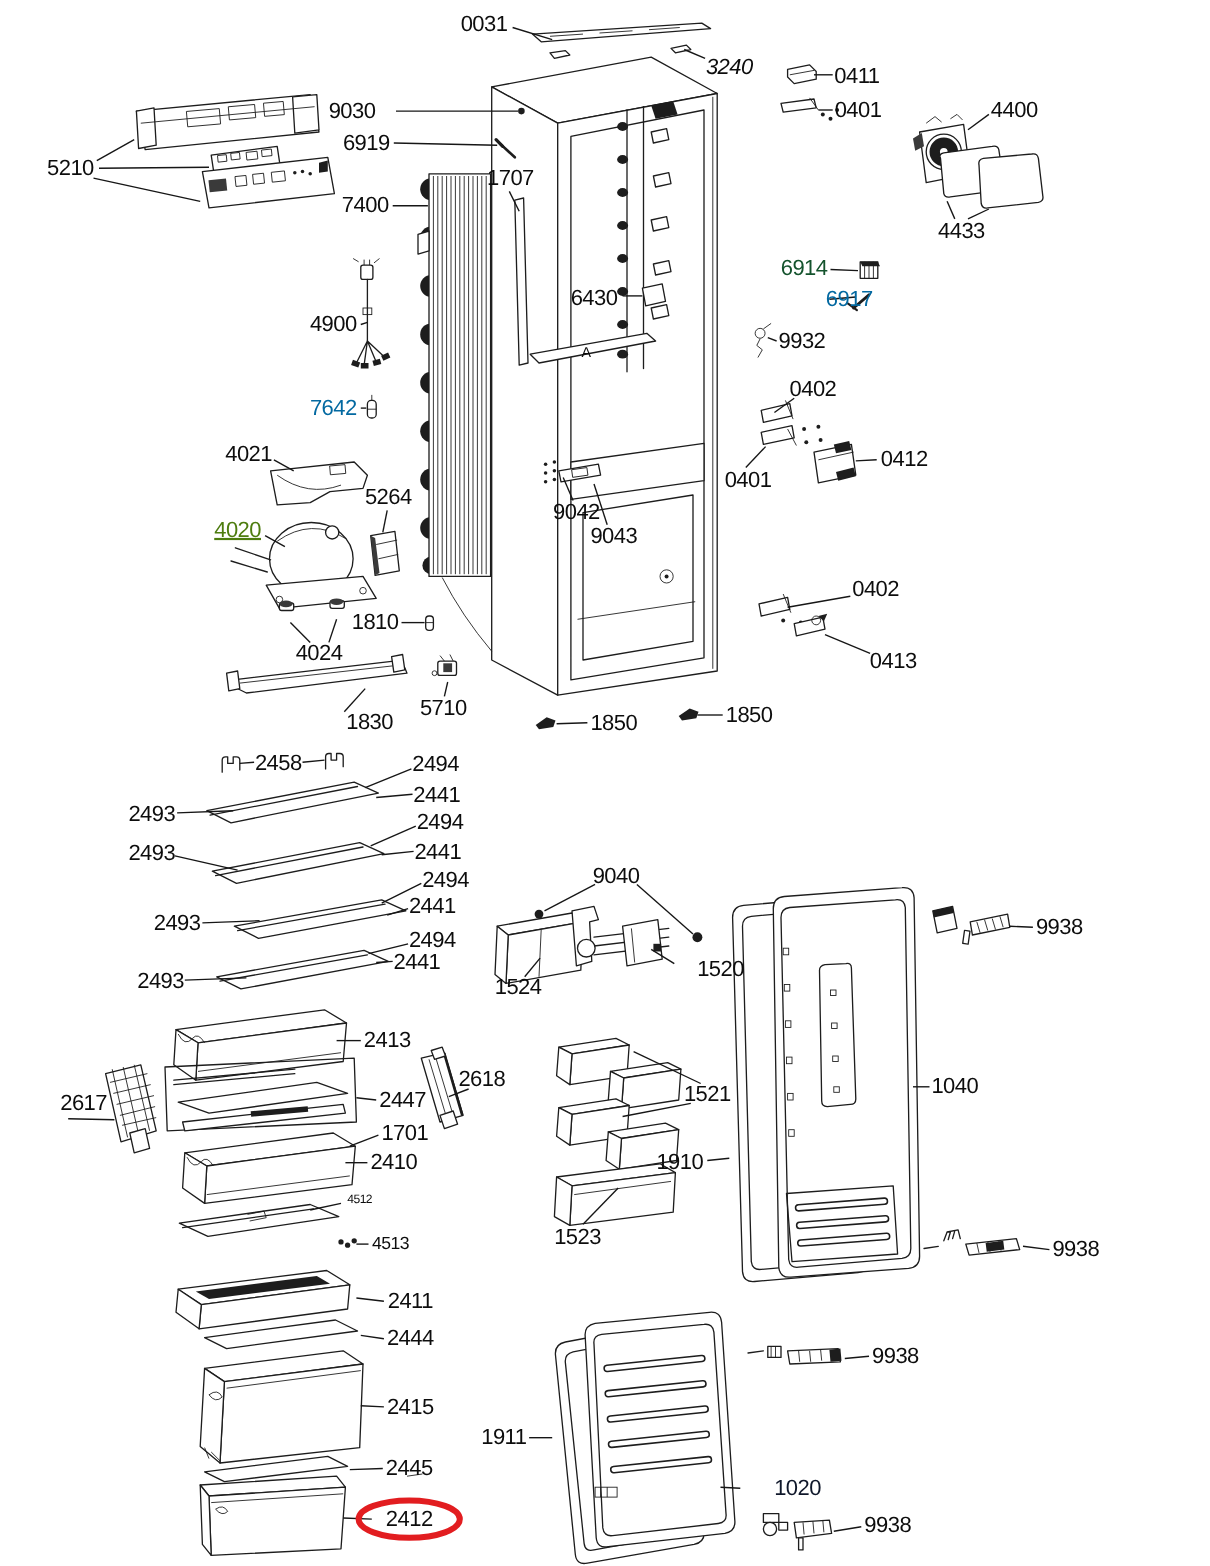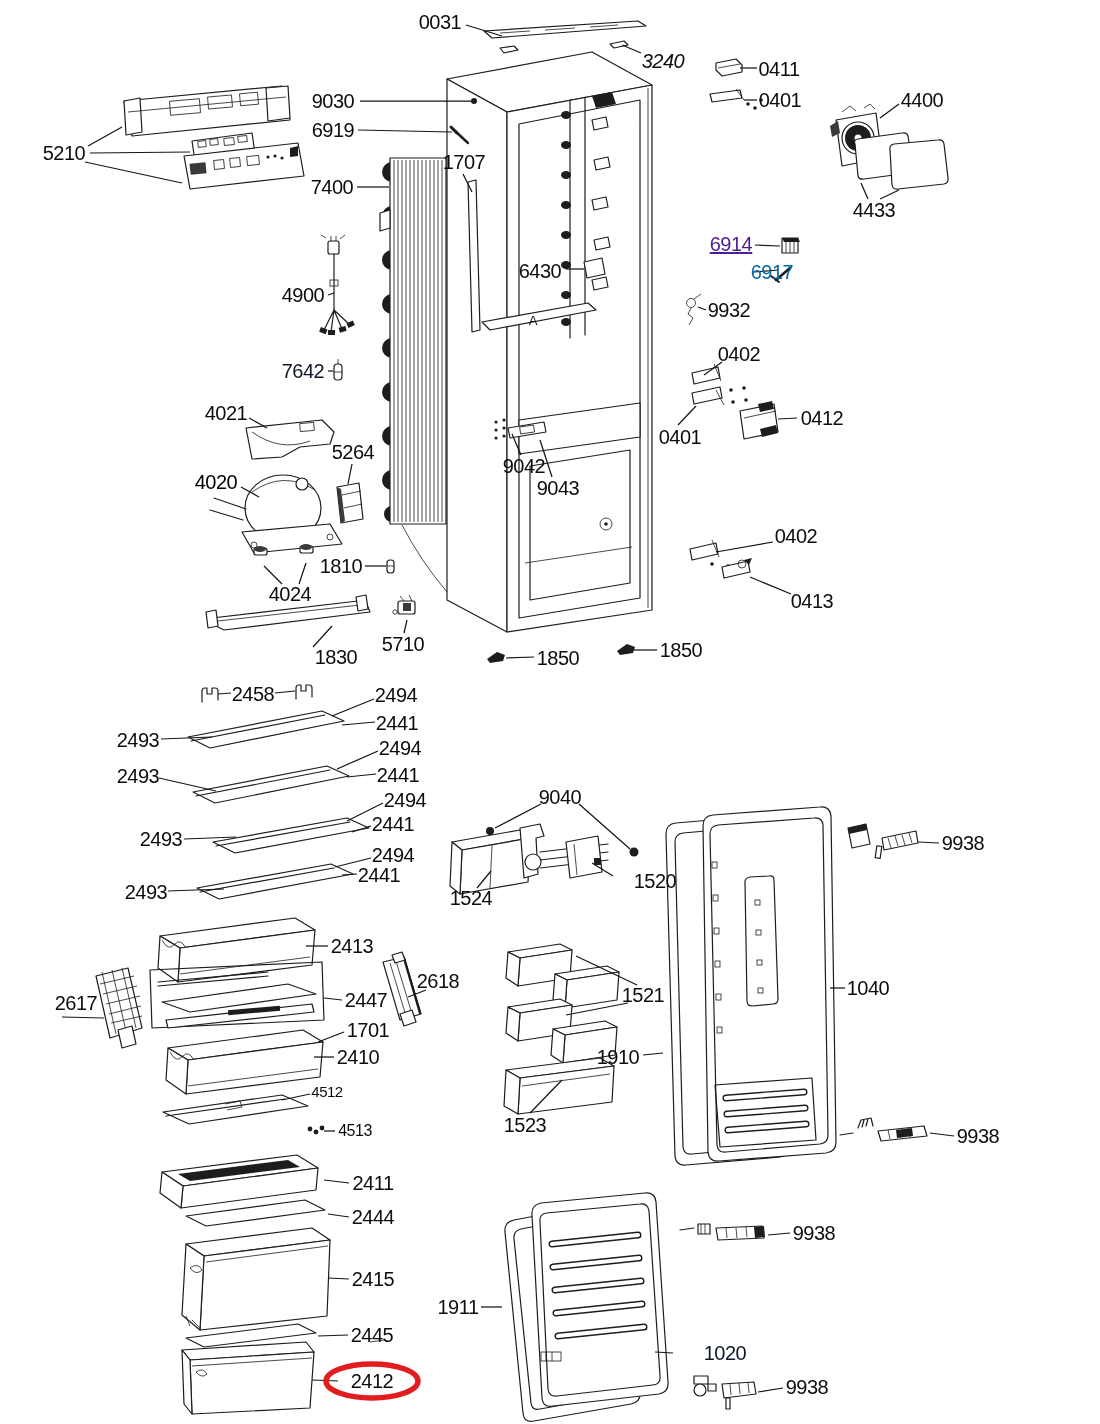--- a/index.html
+++ b/index.html
@@ -552,37 +552,37 @@
       <ellipse cx="372" cy="1381" rx="46" ry="17" stroke="#e21d20" stroke-width="5.5"></ellipse>
     </svg>
 
 <div id="label-layer">
       <div class="part-label" style="left: 440px; top: 22px; color: rgb(13, 13, 13);">0031</div>
       <div class="part-label" style="left: 663px; top: 61px; color: rgb(13, 13, 13); font-style: italic;">3240</div>
       <div class="part-label" style="left: 779px; top: 69px; color: rgb(13, 13, 13); text-align: center;">0411</div>
       <div class="part-label" style="left: 780px; top: 100px; color: rgb(13, 13, 13);">0401</div>
       <div class="part-label" style="left: 922px; top: 100px; color: rgb(13, 13, 13);">4400</div>
       <div class="part-label" style="left: 874px; top: 210px; color: rgb(13, 13, 13);">4433</div>
-      <div class="part-label" style="left: 333px; top: 101px; color: rgb(13, 13, 13);">9030</div>
+      <div class="part-label" style="left: 320px; top: 101px; color: rgb(13, 13, 13);">9030</div>
       <div class="part-label" style="left: 333px; top: 130px; color: rgb(13, 13, 13);">6919</div>
       <div class="part-label" style="left: 64px; top: 153px; color: rgb(13, 13, 13);">5210</div>
       <div class="part-label" style="left: 332px; top: 187px; color: rgb(13, 13, 13);">7400</div>
       <div class="part-label" style="left: 464px; top: 162px; color: rgb(13, 13, 13);">1707</div>
       <div class="part-label" style="left: 540px; top: 271px; color: rgb(13, 13, 13);">6430</div>
-      <div class="part-label" style="left: 731px; top: 244px; color: #4c1d95; text-decoration: underline;">6914</div>
+      <div class="part-label" style="left: 731px; top: 244px; color: #14532d;">6914</div>
       <div class="part-label" style="left: 772px; top: 272px; color: #0369a1;">6917</div>
       <div class="part-label" style="left: 729px; top: 310px; color: rgb(13, 13, 13);">9932</div>
       <div class="part-label" style="left: 303px; top: 295px; color: rgb(13, 13, 13); text-align: right;">4900</div>
-      <div class="part-label" style="left: 303px; top: 371px; color: #0f172a; text-align: right;">7642</div>
+      <div class="part-label" style="left: 303px; top: 371px; color: #0369a1; text-align: right;">7642</div>
       <div class="part-label" style="left: 739px; top: 354px; color: rgb(13, 13, 13);">0402</div>
       <div class="part-label" style="left: 680px; top: 437px; color: rgb(13, 13, 13);">0401</div>
       <div class="part-label" style="left: 822px; top: 418px; color: rgb(13, 13, 13);">0412</div>
       <div class="part-label" style="left: 226px; top: 413px; color: rgb(13, 13, 13);">4021</div>
       <div class="part-label" style="left: 353px; top: 452px; color: rgb(13, 13, 13);">5264</div>
-      <div class="part-label" style="left: 216px; top: 482px; color: #000000;">4020</div>
+      <div class="part-label" style="left: 216px; top: 482px; color: #4d7c0f; text-decoration: underline;">4020</div>
       <div class="part-label" style="left: 524px; top: 466px; color: rgb(13, 13, 13);">9042</div>
       <div class="part-label" style="left: 558px; top: 488px; color: rgb(13, 13, 13);">9043</div>
       <div class="part-label" style="left: 341px; top: 566px; color: rgb(13, 13, 13);">1810</div>
       <div class="part-label" style="left: 290px; top: 594px; color: rgb(13, 13, 13);">4024</div>
       <div class="part-label" style="left: 308px; top: 657px; color: rgb(13, 13, 13); margin-left: 28px;">1830</div>
       <div class="part-label" style="left: 403px; top: 644px; color: rgb(13, 13, 13);">5710</div>
       <div class="part-label" style="left: 558px; top: 658px; color: rgb(13, 13, 13);">1850</div>
       <div class="part-label" style="left: 681px; top: 650px; color: rgb(13, 13, 13);">1850</div>
       <div class="part-label" style="left: 796px; top: 536px; color: rgb(13, 13, 13);">0402</div>
       <div class="part-label" style="left: 812px; top: 601px; color: rgb(13, 13, 13);">0413</div>
@@ -605,21 +605,21 @@
       <div class="part-label" style="left: 963px; top: 843px; color: rgb(13, 13, 13);">9938</div>
       <div class="part-label" style="left: 352px; top: 946px; color: rgb(13, 13, 13);">2413</div>
       <div class="part-label" style="left: 438px; top: 981px; color: rgb(13, 13, 13);">2618</div>
       <div class="part-label" style="left: 76px; top: 1003px; color: rgb(13, 13, 13);">2617</div>
       <div class="part-label" style="left: 366px; top: 1000px; color: rgb(13, 13, 13);">2447</div>
       <div class="part-label" style="left: 368px; top: 1030px; color: rgb(13, 13, 13);">1701</div>
       <div class="part-label" style="left: 358px; top: 1057px; color: rgb(13, 13, 13);">2410</div>
       <div class="part-label" style="left: 643px; top: 995px; color: rgb(13, 13, 13);">1521</div>
       <div class="part-label" style="left: 618px; top: 1057px; color: rgb(13, 13, 13);">1910</div>
       <div class="part-label" style="left: 868px; top: 988px; color: rgb(13, 13, 13);">1040</div>
-      <div class="part-label" style="left: 327px; top: 1091px; color: rgb(13, 13, 13); font-size: 15px;">4512</div>
+      <div class="part-label" style="left: 327px; top: 1091px; color: rgb(13, 13, 13); font-size: 11px;">4512</div>
       <div class="part-label" style="left: 355px; top: 1131px; color: rgb(13, 13, 13); font-size: 16px;">4513</div>
       <div class="part-label" style="left: 525px; top: 1125px; color: rgb(13, 13, 13);">1523</div>
       <div class="part-label" style="left: 978px; top: 1136px; color: rgb(13, 13, 13);">9938</div>
       <div class="part-label" style="left: 373px; top: 1183px; color: rgb(13, 13, 13);">2411</div>
       <div class="part-label" style="left: 373px; top: 1217px; color: rgb(13, 13, 13);">2444</div>
       <div class="part-label" style="left: 373px; top: 1279px; color: rgb(13, 13, 13);">2415</div>
       <div class="part-label" style="left: 458px; top: 1307px; color: rgb(13, 13, 13);">1911</div>
       <div class="part-label" style="left: 814px; top: 1233px; color: rgb(13, 13, 13);">9938</div>
       <div class="part-label" style="left: 372px; top: 1335px; color: rgb(13, 13, 13);">2445</div>
       <div class="part-label" style="left: 372px; top: 1381px; color: rgb(13, 13, 13);">2412</div>

